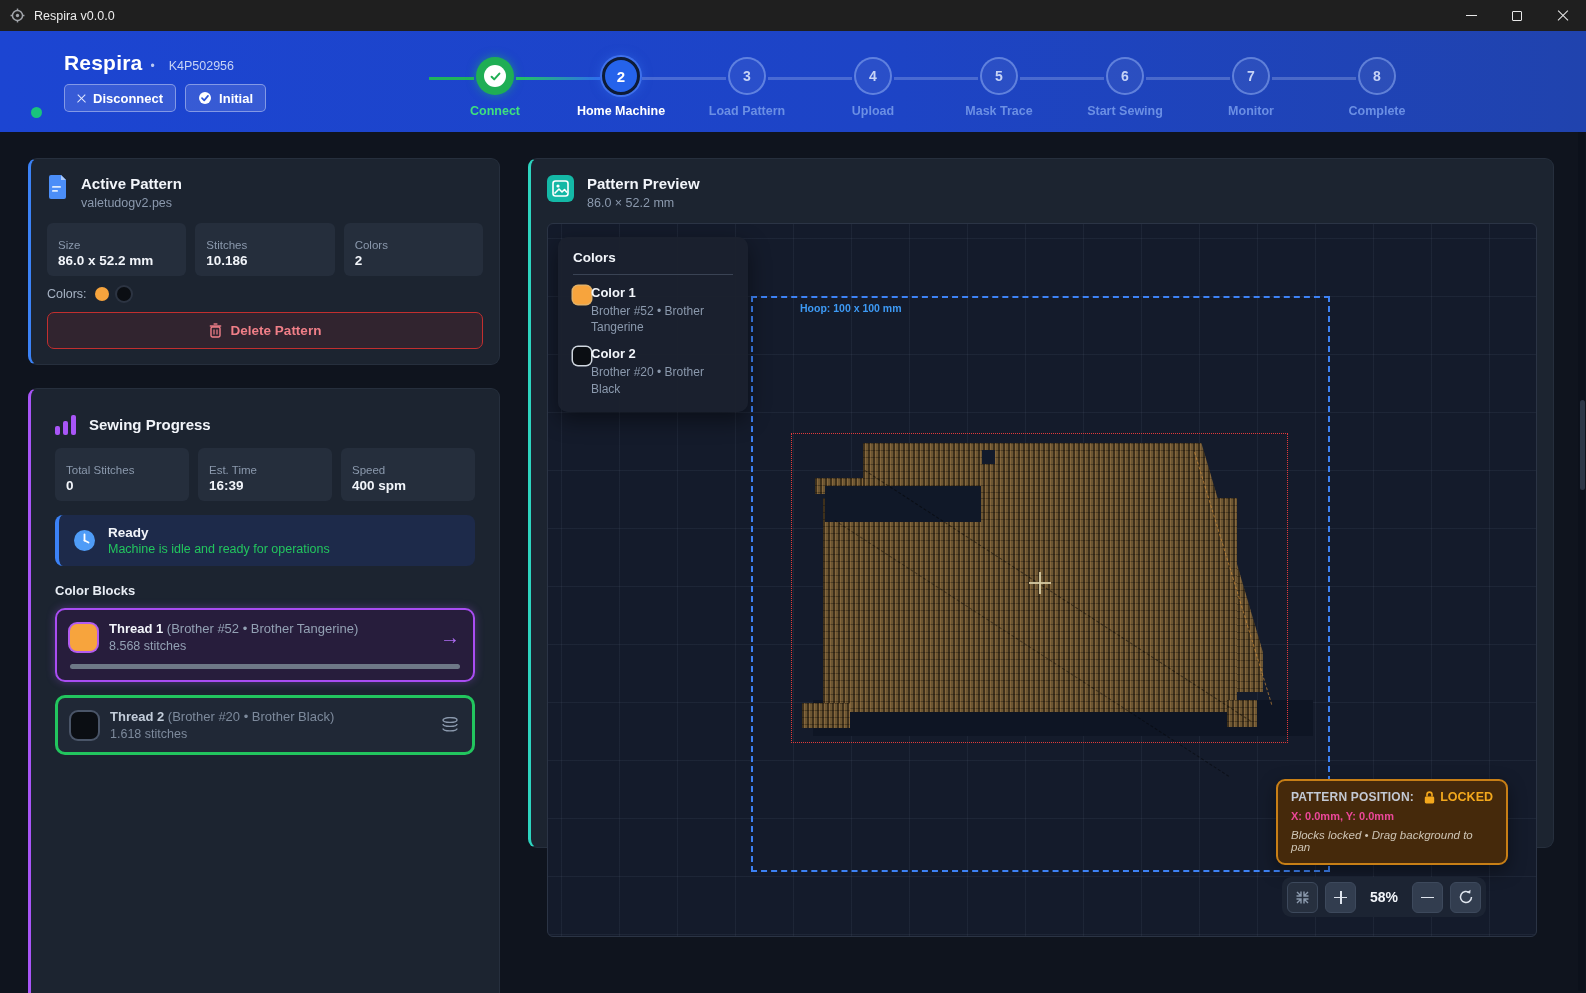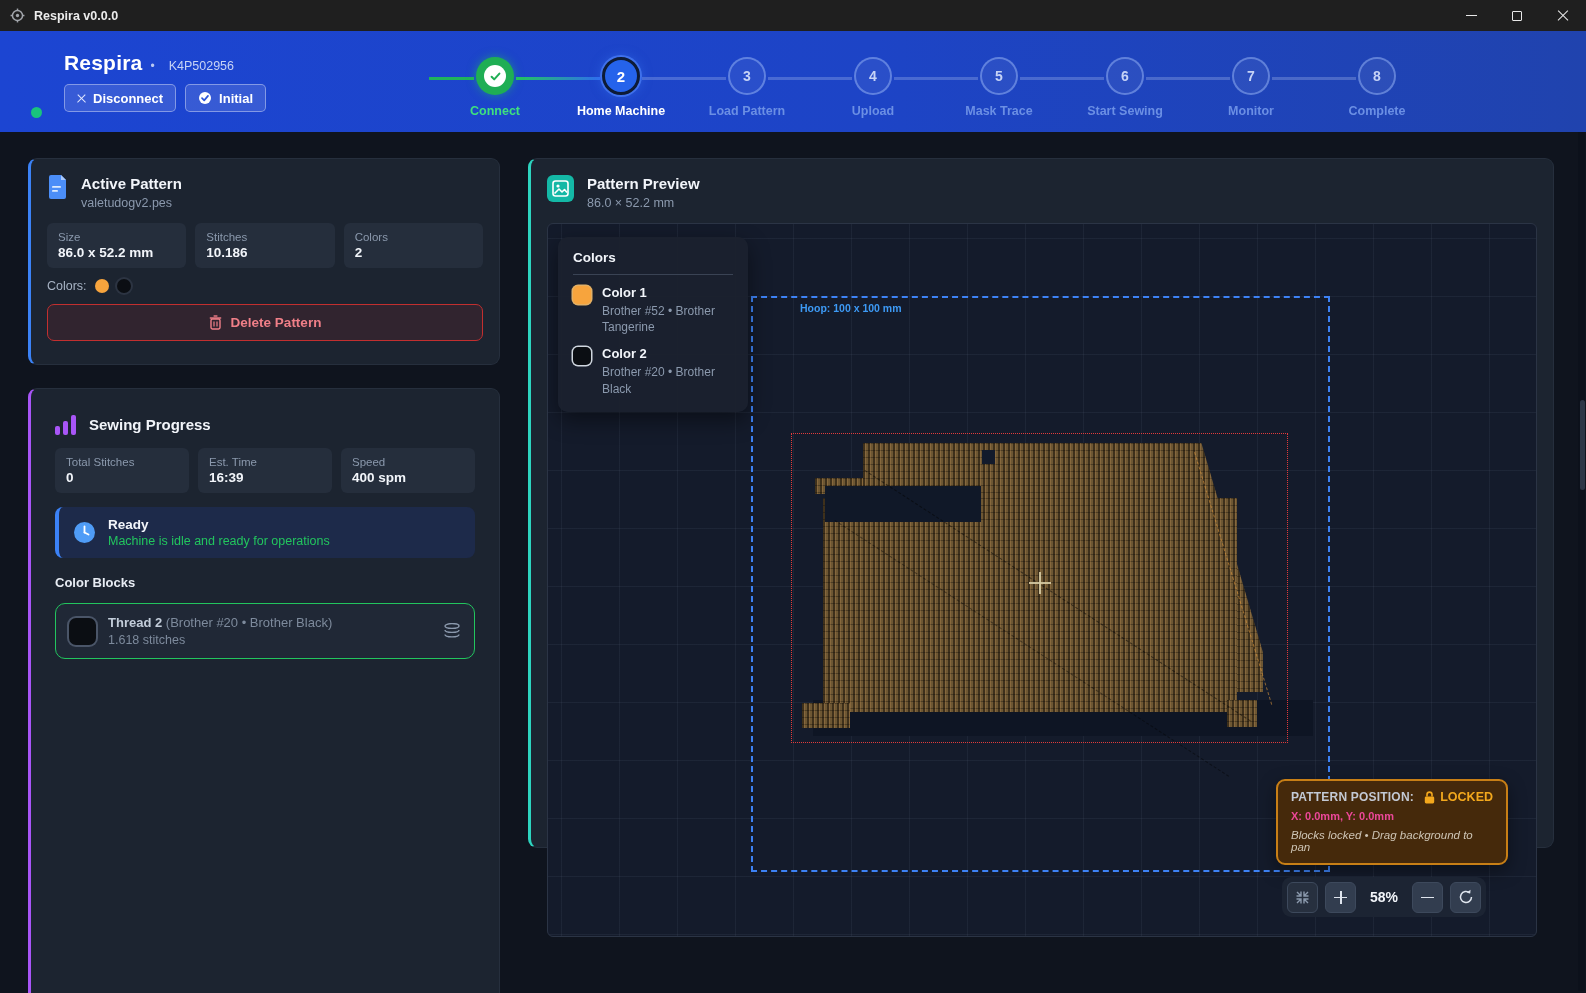--- a/index.html
+++ b/index.html
@@ -3,21 +3,21 @@
 <meta charset="utf-8">
 <style>
   * { margin:0; padding:0; box-sizing:border-box; }
   html,body { width:1586px; height:993px; overflow:hidden; }
   body { font-family:"Liberation Sans","DejaVu Sans",sans-serif; background:#0f141e; color:#e7ecf3; }
   .window { position:relative; width:1586px; height:993px; background:#0f141e; }
 
   
   .titlebar { position:absolute; top:0; left:0; right:0; height:31px; background:#1f1f1f; display:flex; align-items:center; padding-left:10px; z-index:30; }
   .app-icon { width:15px; height:15px; margin-right:9px; opacity:.85; }
-  .titlebar-title { font-size:12.5px; color:#ececec;font-weight:bold; }
+  .titlebar-title { font-size:12.5px; color:#ececec; }
   .win-controls { position:absolute; right:0; top:0; height:31px; display:flex; }
   .win-btn { width:46px; height:31px; display:flex; align-items:center; justify-content:center; cursor:pointer; }
   .win-min-glyph { width:11px; height:1px; background:#e8e8e8; }
   .win-max-glyph { width:10px; height:10px; border:1.2px solid #e8e8e8; border-radius:1px; }
   .win-close-glyph { position:relative; width:12px; height:12px; }
   .win-close-glyph::before,.win-close-glyph::after { content:""; position:absolute; left:-1px; top:5px; width:14px; height:1.2px; background:#e8e8e8; }
   .win-close-glyph::before { transform:rotate(45deg); } .win-close-glyph::after { transform:rotate(-45deg); }
 
   
   .header { position:absolute; top:31px; left:0; right:0; height:101px; background:linear-gradient(90deg,#1c45d2 0%,#1d44c6 55%,#2043ae 100%); z-index:20; }
@@ -56,40 +56,40 @@
   .col-right { flex:1; }
 
   .card-head { display:flex; gap:13px; align-items:flex-start; }
   .card-title { font-size:15px; font-weight:800; color:#f2f5fa; }
   .card-sub { font-size:12.5px; color:#8b99ad; margin-top:4px; }
 
   
   .card-pattern { border-left:3px solid #3b82f6; height:207px; padding:16px 16px 14px 16px; }
   .stat-row { display:flex; gap:9px; margin-top:13px; }
   .stat-box { flex:1; background:#252e3c; border-radius:6px; padding:8px 11px; }
-  .stat-label { font-size:11.5px; color:#8b99ad; }
+  .stat-label { font-size:11.5px; color:#8b99ad;margin-top:8px; }
   .stat-value { font-size:13.5px; font-weight:800; color:#f2f5fa; margin-top:2px; }
   .colors-row { display:flex; align-items:center; gap:8px; margin-top:11px; }
   .colors-label { font-size:12.5px; color:#a7b3c4; }
   .dot { width:14px; height:14px; border-radius:50%; }
   .dot-orange { background:#f7a43d; }
   .dot-black { background:#0b0e13; box-shadow:0 0 0 2px #2c3442; }
   .delete-btn { margin-top:11px; width:100%; height:37px; border:1px solid #c22f2f; background:rgba(160,35,45,.16); border-radius:7px; color:#f07f88; font-size:13.5px; font-weight:800; display:flex; align-items:center; justify-content:center; gap:9px; cursor:pointer; }
 
   
   .card-sewing { border-left:3px solid #a855f7; height:648px; margin-top:23px; padding:24px; }
   .bars-icon { display:flex; align-items:flex-end; gap:3px; height:20px; margin-top:2px; }
   .bars-icon i { width:5px; border-radius:2px; background:#a855f7; display:block; }
   .status-box { margin-top:14px; background:#1d2a4a; border-left:4px solid #3b82f6; border-radius:8px; padding:10px 14px; display:flex; gap:12px; align-items:center; }
   .status-title { font-size:13.5px; font-weight:800; color:#f2f5fa; }
   .status-desc { font-size:12.5px; color:#22c55e; margin-top:2px; }
   .section-label { margin-top:17px; font-size:13px; font-weight:800; color:#e8edf4; }
   .thread-card { margin-top:10px; border-radius:10px; padding:11px 13px; position:relative; }
   .thread-card.active { border:2px solid #a94df2; background:#271d3c; box-shadow:0 0 8px rgba(168,85,247,.35); }
-  .thread-card.pending { border:1px solid #22c55e; background:#202836; }
+  .thread-card.pending { border:3px solid #22c55e; background:#202836; }
   .thread-top { display:flex; align-items:center; gap:12px; }
   .thread-swatch { width:27px; height:27px; border-radius:7px; flex:none; }
   .thread-swatch.sw-orange { background:#f7a43d; box-shadow:0 0 0 2px #b35cf0; }
   .thread-swatch.sw-black { background:#0b0e13; box-shadow:0 0 0 2px #4a5568; }
   .thread-text { flex:1; min-width:0; }
   .thread-name-row { font-size:13px; }
   .thread-name { font-weight:800; color:#f2f5fa; }
   .thread-card.pending .thread-name { color:#c3cdda; }
   .thread-detail { color:#93a1b4; font-weight:400; }
   .thread-card.pending .thread-detail { color:#7d8a9c; }
@@ -128,21 +128,21 @@
   .jump-d1 { left:317px; top:246px; width:460px; border-top:1px dashed rgba(5,5,5,.55); transform:rotate(33deg); }
   .jump-d2 { left:287px; top:296px; width:470px; border-top:1px dashed rgba(5,5,5,.45); transform:rotate(33deg); }
   .jump-o1 { left:647px; top:228px; width:264px; border-top:1.5px dashed rgba(222,150,60,.6); transform:rotate(73deg); }
   .crosshair-h { position:absolute; left:481px; top:358px; width:22px; height:2px; background:#d6cba4; opacity:.9; }
   .crosshair-v { position:absolute; left:491px; top:348px; width:2px; height:22px; background:#d6cba4; opacity:.9; }
 
   
   .colors-panel { position:absolute; left:10px; top:13px; width:190px; background:rgba(27,33,46,.97); border-radius:10px; padding:13px 15px; box-shadow:0 8px 22px rgba(0,0,0,.45); }
   .colors-panel-title { font-size:13.5px; font-weight:800; color:#f2f5fa; }
   .colors-panel hr { border:none; border-top:1px solid #3a4354; margin:9px 0 10px 0; }
-  .cp-item { display:flex; gap:11px; margin-bottom:11px; }
+  .cp-item { display:flex; margin-bottom:11px; }
   .cp-swatch { width:18px; height:18px; border-radius:5px; flex:none; margin-top:1px; }
   .cp-swatch.sw-orange { background:#f7a43d; box-shadow:0 0 0 1.5px #e2b066; }
   .cp-swatch.sw-black { background:#0b0e13; box-shadow:0 0 0 1.5px #cfd6df; }
   .cp-name { font-size:13px; font-weight:800; color:#f2f5fa; }
   .cp-desc { font-size:12px; color:#8b99ad; line-height:1.35; margin-top:3px; }
 
   
   .pos-overlay { position:absolute; left:728px; top:555px; width:232px; background:#45290b; border:2px solid #c87f16; border-radius:9px; padding:9px 13px 10px 13px; box-shadow:0 6px 18px rgba(0,0,0,.4); }
   .pos-row1 { display:flex; align-items:center; justify-content:space-between; }
   .pos-label { font-size:12px; font-weight:800; color:#c3c9d4; letter-spacing:.2px; }
@@ -335,20 +335,34 @@
             <line x1="11.5" y1="11.5" x2="11.5" y2="5.5" stroke="#ffffff" stroke-width="1.8" stroke-linecap="round"></line>
             <line x1="11.5" y1="11.5" x2="15.5" y2="13.5" stroke="#ffffff" stroke-width="1.8" stroke-linecap="round"></line>
           </svg>
           <div>
             <div class="status-title">Ready</div>
             <div class="status-desc">Machine is idle and ready for operations</div>
           </div>
         </div>
         <div class="section-label">Color Blocks</div>
 
+        <div class="thread-card active">
+          <div class="thread-top">
+            <span class="thread-swatch sw-orange"></span>
+            <div class="thread-text">
+              <div class="thread-name-row">
+                <span class="thread-name">Thread 1</span>
+                <span class="thread-detail">(Brother #52 • Brother Tangerine)</span>
+              </div>
+              <div class="thread-stitches">8.568 stitches</div>
+            </div>
+            <span class="thread-arrow"></span>
+          </div>
+          <div class="progress-track"></div>
+        </div>
 
         <div class="thread-card pending" style="margin-top:13px">
           <div class="thread-top">
             <span class="thread-swatch sw-black"></span>
             <div class="thread-text">
               <div class="thread-name-row">
                 <span class="thread-name">Thread 2</span>
                 <span class="thread-detail">(Brother #20 • Brother Black)</span>
               </div>
               <div class="thread-stitches">1.618 stitches</div>

